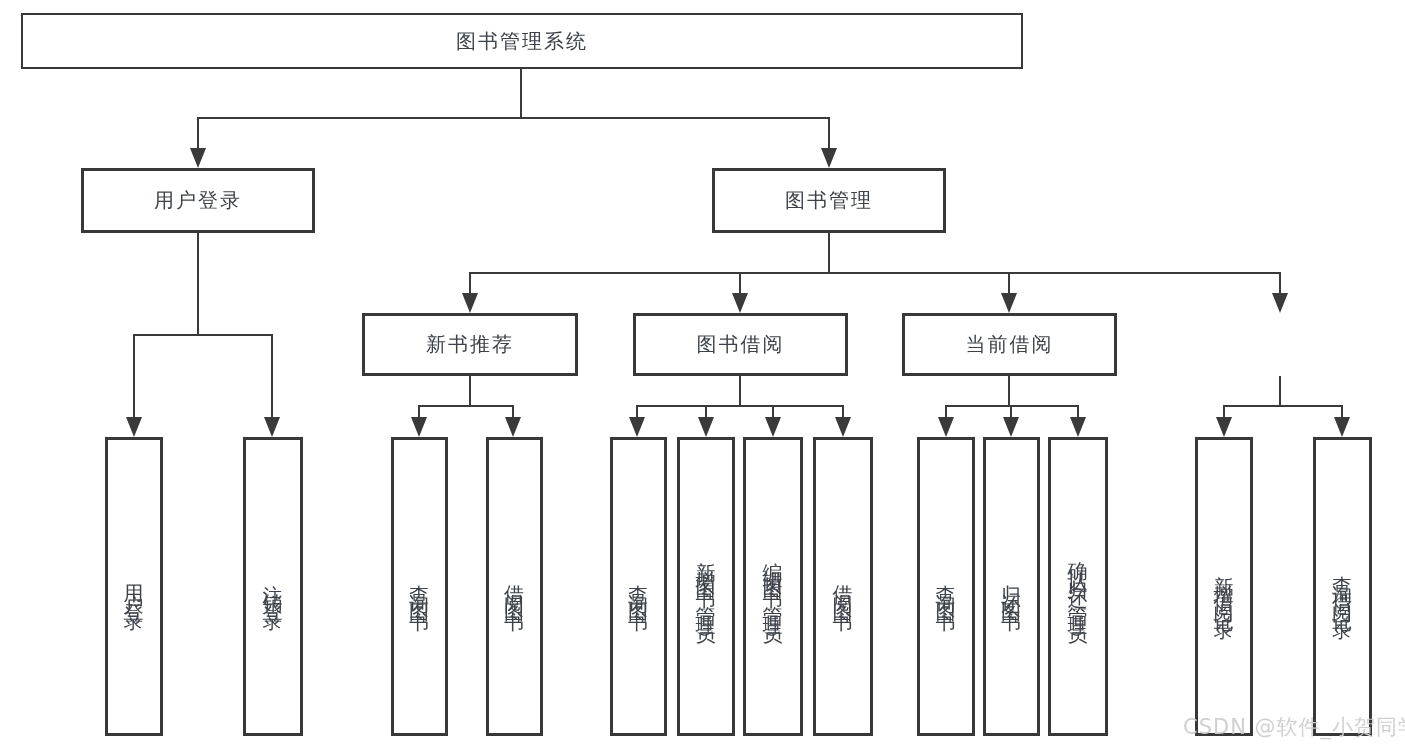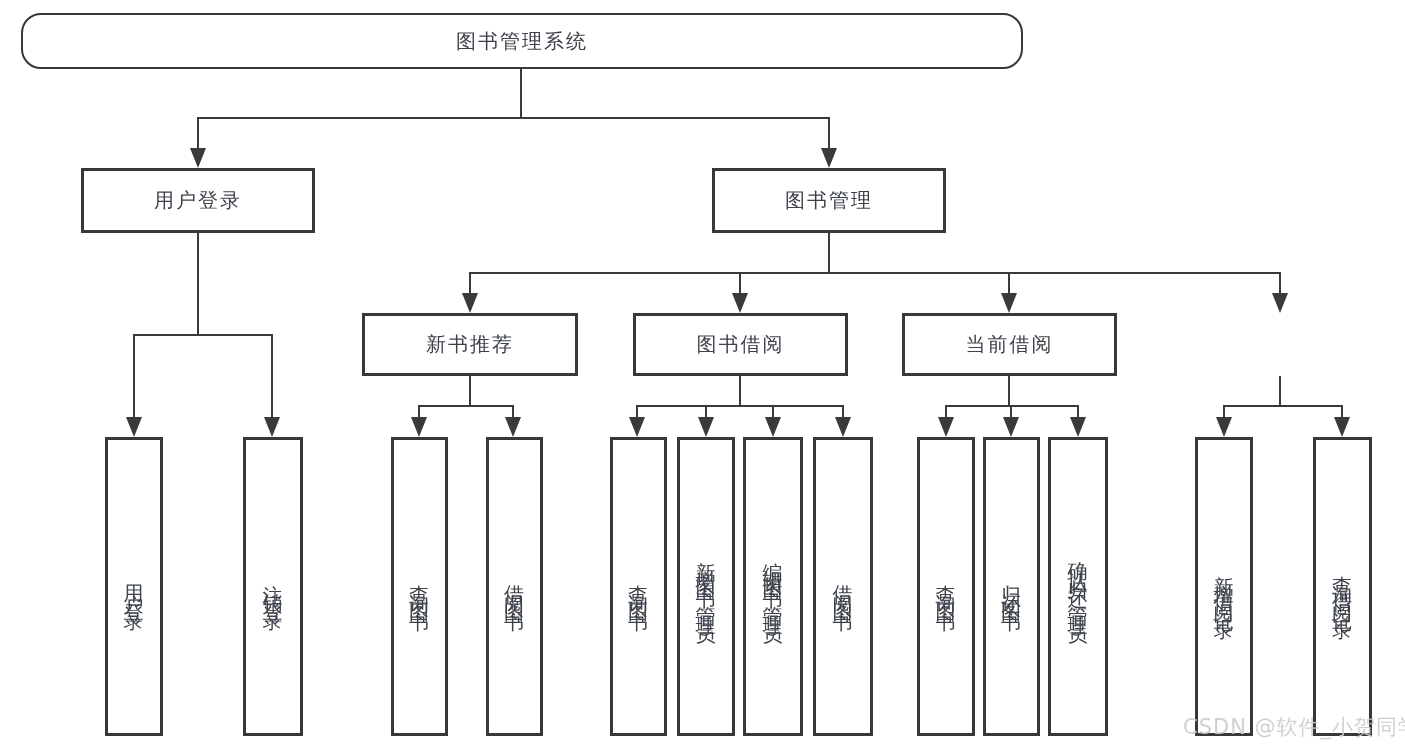--- a/index.html
+++ b/index.html
@@ -4,21 +4,21 @@
 <style>
   html,body{margin:0;padding:0;background:#ffffff;}
   body{font-family:"DejaVu Sans","Liberation Sans",sans-serif;}
   #stage{position:relative;width:1405px;height:747px;background:#ffffff;overflow:hidden;}
 
   .box{
     position:absolute;background:#ffffff;border:3px solid #383838;
     box-sizing:border-box;display:flex;align-items:center;justify-content:center;
     color:#3d424a;
   }
-  .box.thin{border-width:2px;border-radius:20px;}
+  .box.thin{border-width:2px;}
   .hlabel{font-size:20px;letter-spacing:2px;white-space:nowrap;}
   .vlabel{
     writing-mode:vertical-rl;text-orientation:mixed;
     font-size:20px;letter-spacing:9px;line-height:1;
   }
   .line{position:absolute;background:#3a3a3a;}
   .arrow{
     position:absolute;width:0;height:0;
     border-left:8px solid transparent;border-right:8px solid transparent;
     border-top:20px solid #3a3a3a;

